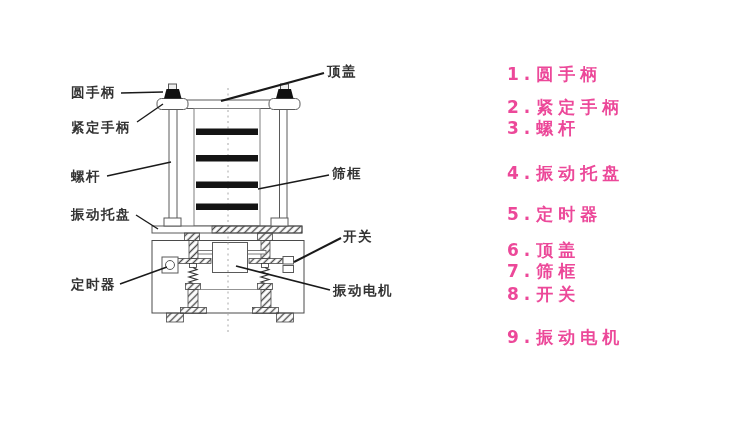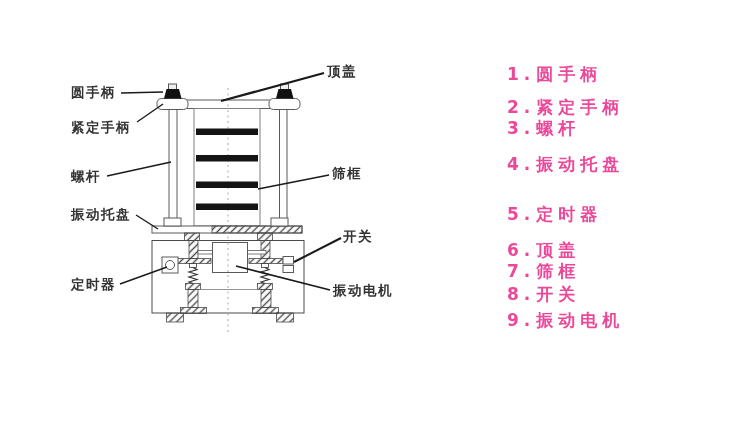--- a/index.html
+++ b/index.html
@@ -138,21 +138,21 @@
   <div class="dlabel" style="left:71px;top:277px">定时器</div>
   <div class="dlabel" style="left:327px;top:64px">顶盖</div>
   <div class="dlabel" style="left:332px;top:166px">筛框</div>
   <div class="dlabel" style="left:343px;top:229px">开关</div>
   <div class="dlabel" style="left:333px;top:283px">振动电机</div>
 
   <div>
     <div class="plist-row" style="top:64px"><span class="num">1.</span><span>圆手柄</span></div>
     <div class="plist-row" style="top:97px"><span class="num">2.</span><span>紧定手柄</span></div>
     <div class="plist-row" style="top:118px"><span class="num">3.</span><span>螺杆</span></div>
-    <div class="plist-row" style="top:154px"><span class="num">4.</span><span>振动托盘</span></div>
+    <div class="plist-row" style="top:163px"><span class="num">4.</span><span>振动托盘</span></div>
     <div class="plist-row" style="top:204px"><span class="num">5.</span><span>定时器</span></div>
     <div class="plist-row" style="top:240px"><span class="num">6.</span><span>顶盖</span></div>
     <div class="plist-row" style="top:261px"><span class="num">7.</span><span>筛框</span></div>
     <div class="plist-row" style="top:284px"><span class="num">8.</span><span>开关</span></div>
-    <div class="plist-row" style="top:310px"><span class="num">9.</span><span>振动电机</span></div>
+    <div class="plist-row" style="top:327px"><span class="num">9.</span><span>振动电机</span></div>
   </div>
 
 </div>
 
 </body></html>

